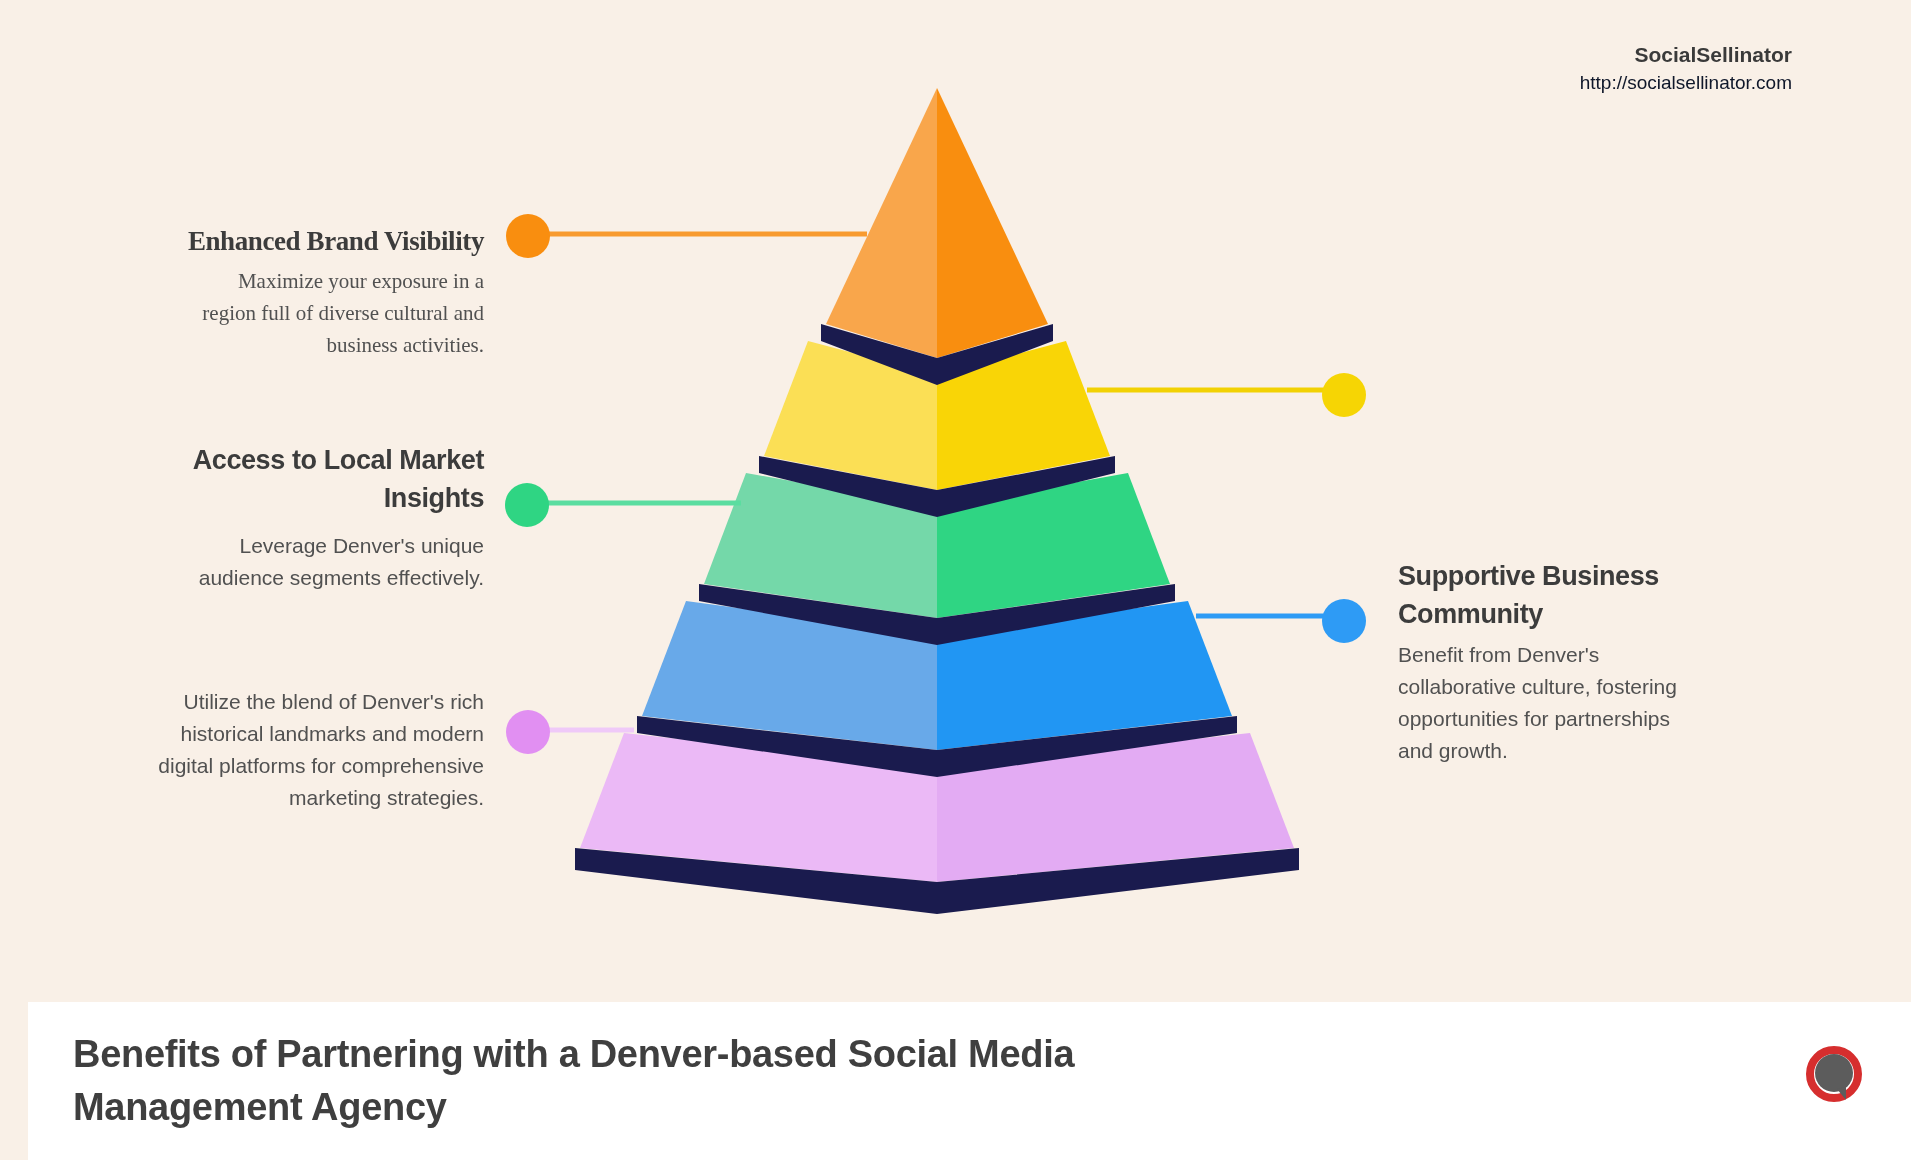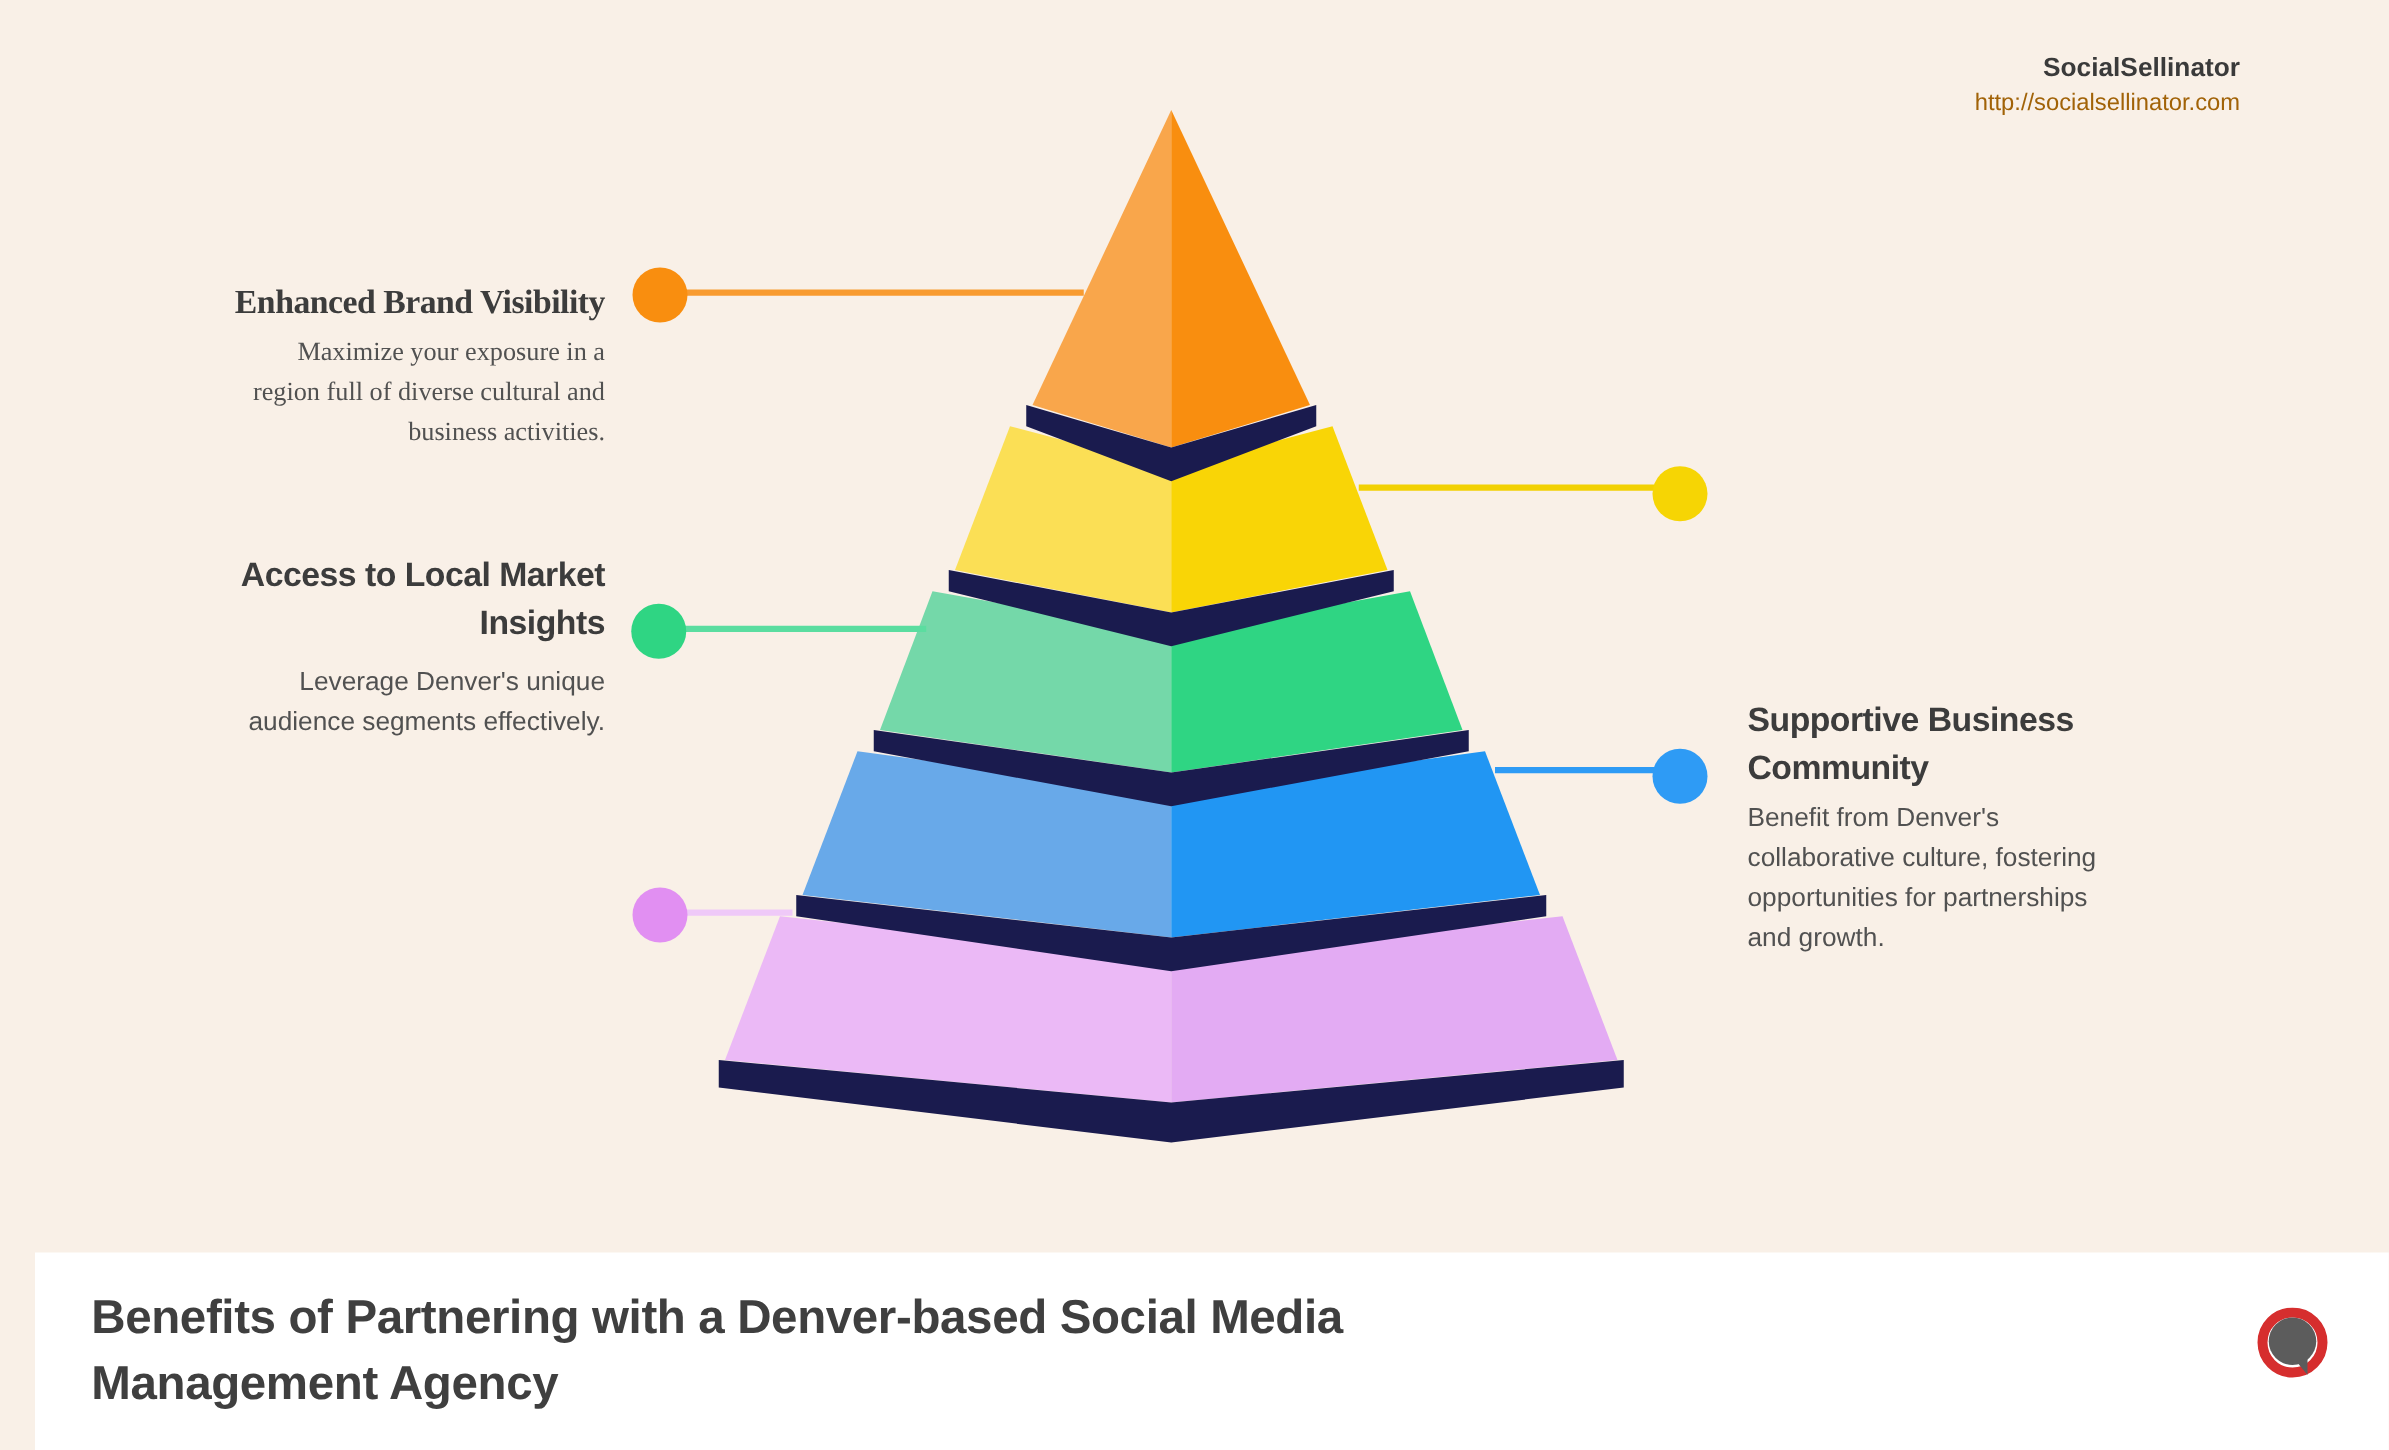--- a/index.html
+++ b/index.html
@@ -39,21 +39,21 @@
   }
   .footer-title{
     position:absolute;left:45px;top:26px;
     font-weight:bold;font-size:38px;line-height:53px;color:#3F3F3F;
     letter-spacing:-0.3px;
   }
   .brand-block{
     position:absolute;right:119px;top:42px;text-align:right;
   }
   .brand-name{font-weight:bold;font-size:21px;line-height:26px;color:#3A3A3A;}
-  .brand-url{font-size:19px;line-height:30px;color:#a16207;}
+  .brand-url{font-size:19px;line-height:30px;color:#0f172a;}
   .brand-logo{position:absolute;left:1804px;top:1046px;width:60px;height:60px;}
 </style>
 </head>
 <body style="background: rgb(249, 240, 231);">
 
 <div class="stage">
 
   <svg class="art" width="1911" height="1160" viewBox="0 0 1911 1160">
 
     <g>
@@ -112,20 +112,26 @@
       <div>Access to Local Market</div>
       <div>Insights</div>
     </div>
     <div class="desc">
       <div>Leverage Denver's unique</div>
       <div>audience segments effectively.</div>
     </div>
   </div>
 
   <div class="callout left-col" id="callout-l3">
+    <div class="desc">
+      <div>Utilize the blend of Denver's rich</div>
+      <div>historical landmarks and modern</div>
+      <div>digital platforms for comprehensive</div>
+      <div>marketing strategies.</div>
+    </div>
   </div>
 
 
   <div class="callout right-col" id="callout-r2">
     <div class="title">
       <div>Supportive Business</div>
       <div>Community</div>
     </div>
     <div class="desc">
       <div>Benefit from Denver's</div>

